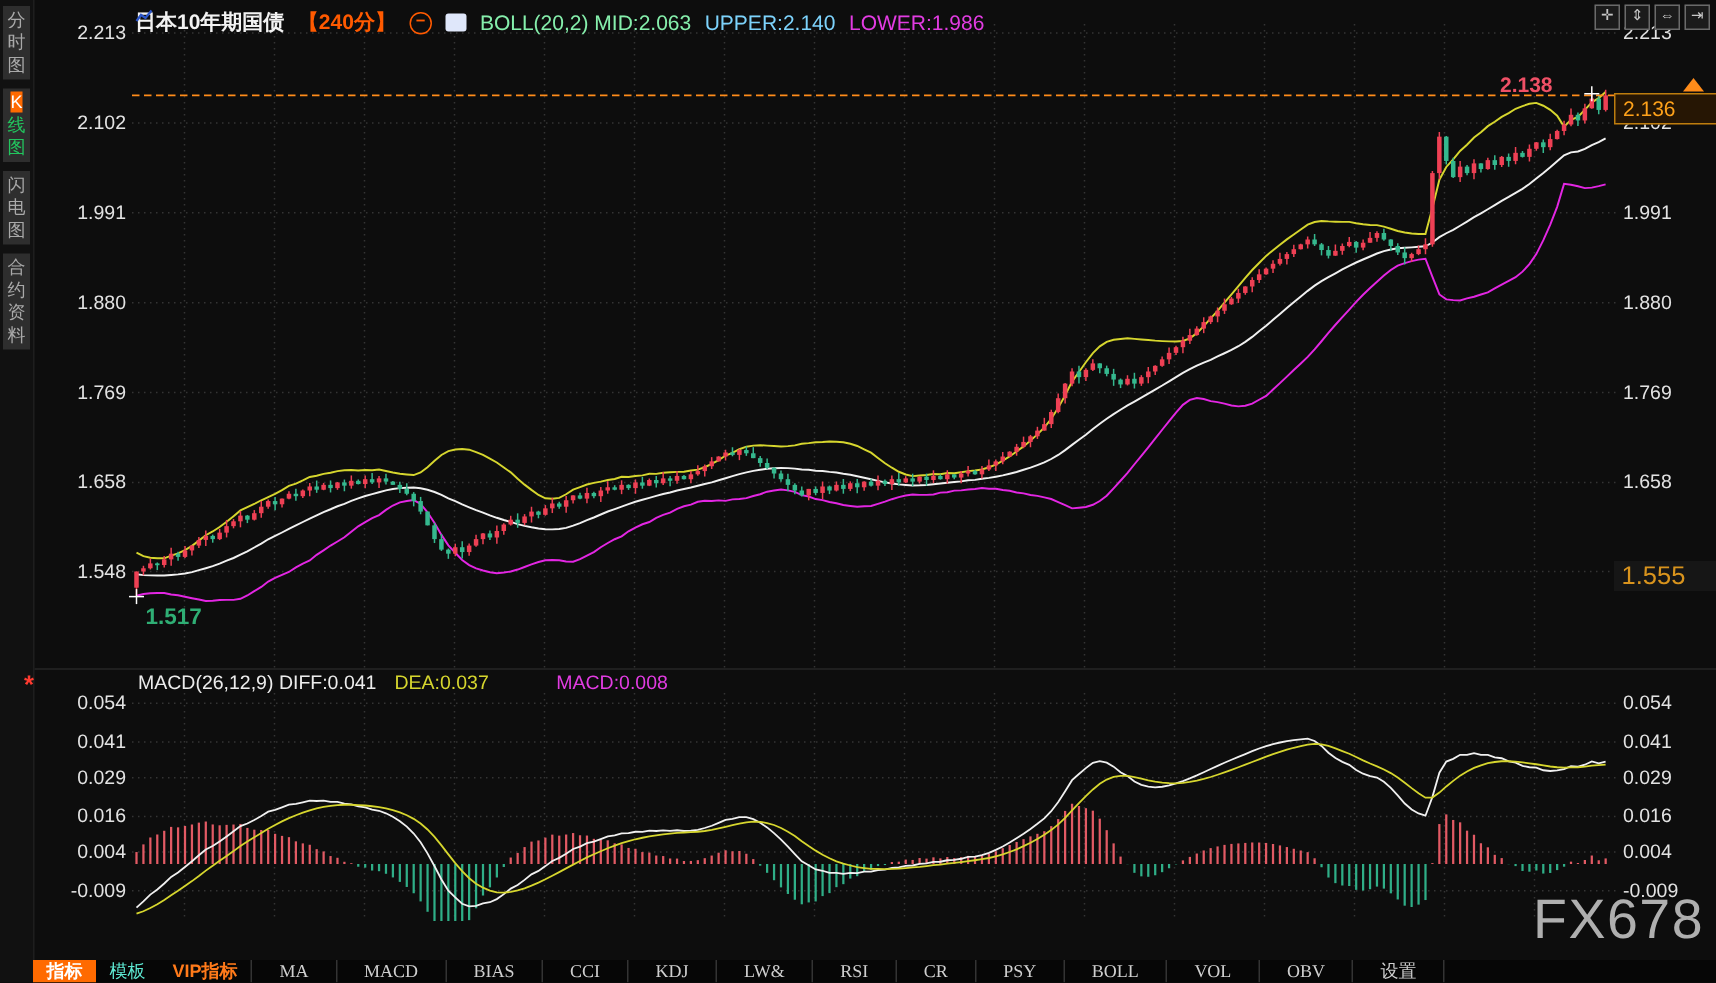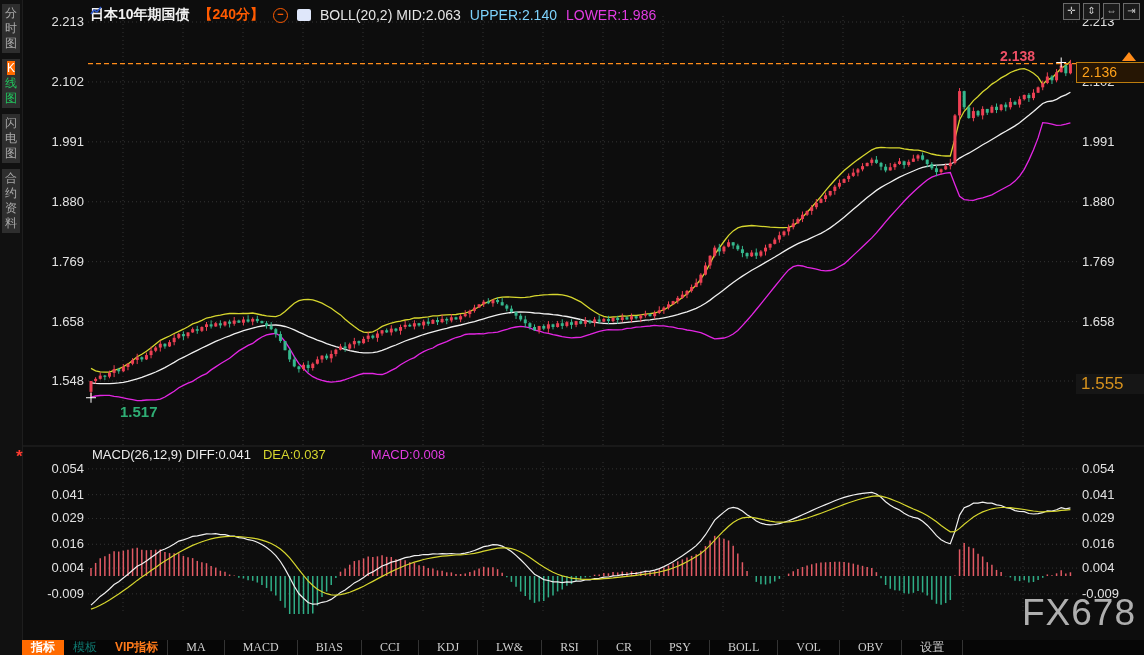--- a/index.html
+++ b/index.html
@@ -14,53 +14,53 @@
   .side-tab.active{color:#22c55e;}
   .side-tab.active::first-letter{background:#ff6a00;color:#fff;}
   
   #header{position:absolute;left:90px;top:6px;height:18px;display:flex;align-items:center;gap:9px;
     font-size:14px;white-space:nowrap;}
   .h-instrument{color:#f2f2f2;font-weight:bold;}
   .h-period{color:#ff5a00;font-weight:bold;}
   .h-minus{width:13px;height:13px;border-radius:50%;border:1.5px solid #ff5a00;color:#ff5a00;
     font-size:11px;line-height:11px;text-align:center;font-weight:bold;}
   .h-charticon{width:14px;height:12px;background:#dfe7fa;border-radius:2px;display:inline-flex;align-items:center;justify-content:center;}
-  .h-boll{color:#e5e5e5;}
+  .h-boll{color:#86efac;}
   .h-upper{color:#7dd3fc;}
   .h-lower{color:#e23ce2;}
   
   #corner-icons{position:absolute;right:4px;top:3px;display:flex;gap:3px;}
   .c-icon{width:15px;height:15px;border:1px solid #6a6a6a;background:#1b1b1b;color:#c7c7c7;
     font-size:10px;line-height:14px;text-align:center;cursor:pointer;}
   
   #price-high-label{color:#ef5066;font-weight:bold;font-size:14px;}
   #cur-price-box{left:1076px;top:62px;width:64px;height:19px;background:#261604;border:1px solid #bd7d0e;
     color:#ffa21a;font-size:14px;line-height:19px;padding-left:5px;}
   #up-arrow{left:1122px;top:52px;width:0;height:0;border-left:7px solid transparent;
     border-right:7px solid transparent;border-bottom:9px solid #ff8c1a;}
   #low-price-box{left:1076px;top:374px;width:64px;height:20px;background:#161616;
     color:#d8931d;font-size:17px;line-height:20px;padding-left:5px;}
-  #low-point-label{color:#2fae74;font-weight:bold;font-size:15px;margin-left:23px;}
+  #low-point-label{color:#2fae74;font-weight:bold;font-size:15px;}
   
   #macd-header{position:absolute;left:92px;top:447px;display:flex;gap:12px;font-size:13px;white-space:nowrap;}
   .m-diff{color:#ececec;}
   .m-dea{color:#d6d62e;text-align:right;}
   .m-macd{color:#e23ce2;margin-left:33px;}
   #pane-star{position:absolute;left:16px;top:447px;color:#ff3b30;font-size:17px;font-weight:bold;}
   
   #date-row{position:absolute;left:22px;top:618px;width:1122px;height:22px;background:#0b0b0b;border-top:1px solid #222;}
   #period-btn{position:absolute;left:6px;top:3px;color:#ff6a00;font-weight:bold;font-size:13px;cursor:pointer;}
   #period-caret{font-size:9px;}
   .x-tick{position:absolute;top:3px;color:#e8e8e8;font-weight:bold;font-size:13px;}
   #date-highlight{position:absolute;left:600px;top:2px;height:17px;background:#191919;color:#ff9d2e;
     font-size:13px;line-height:17px;padding:0 6px;}
   
   #toolbar{position:absolute;left:22px;top:640px;width:1122px;height:15px;background:#060606;
     display:flex;align-items:stretch;font-size:12px;line-height:15px;}
-  .tb-tab{padding:0 9px;color:#0f766e;cursor:pointer;}
+  .tb-tab{padding:0 9px;color:#5eead4;cursor:pointer;}
   .tb-tab.active{background:#ff6a00;color:#fff;font-weight:bold;}
   .tb-tab.vip{color:#ff7a1a;font-weight:bold;}
   .tb-btn{padding:0 18px;color:#cfcfcf;font-family:Liberation Serif, serif;border-left:1px solid #333;cursor:pointer;}
   .tb-btn:last-child{border-right:1px solid #333;}
   #watermark{position:absolute;right:8px;top:592px;font-size:37px;color:#c6c6c6;opacity:.88;letter-spacing:1px;}
 </style>
 </head>
 <body>
 
 <div id="stage">

